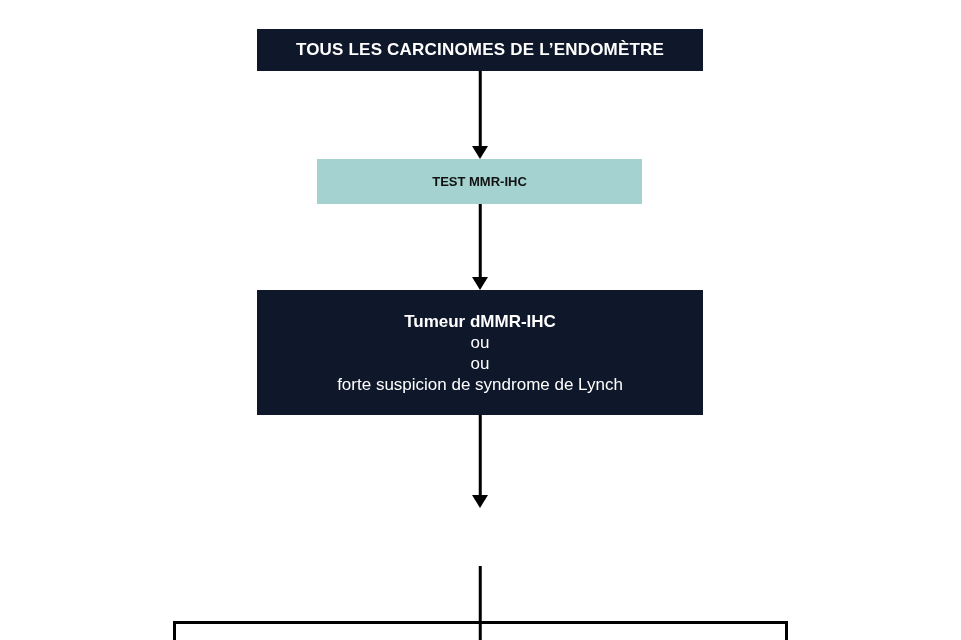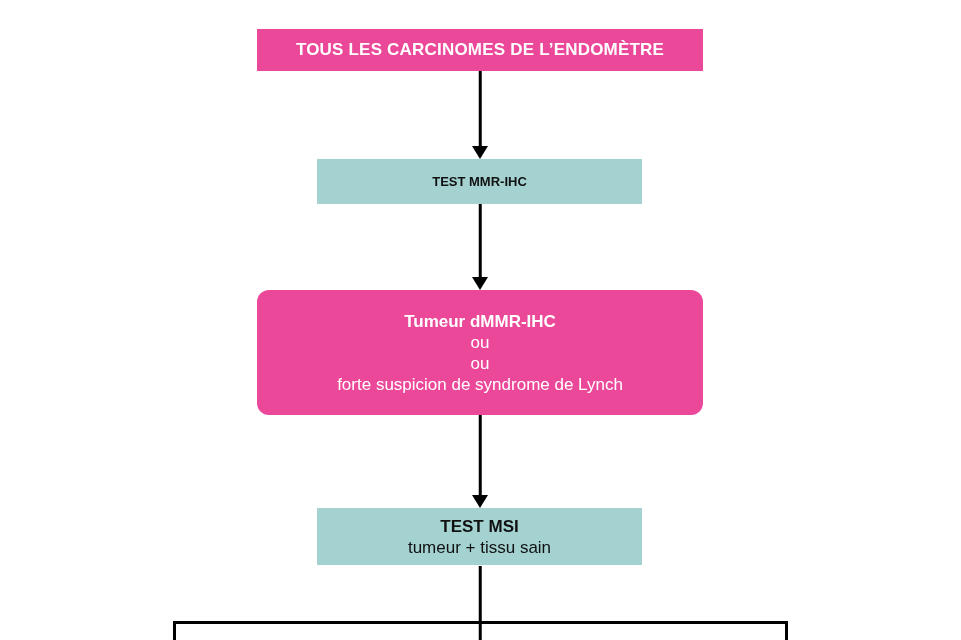--- a/index.html
+++ b/index.html
@@ -14,34 +14,34 @@
   }
   .node {
     position: absolute;
     display: flex;
     flex-direction: column;
     align-items: center;
     justify-content: center;
     text-align: center;
     box-sizing: border-box;
   }
-  .node-purple { background: #ec4899; color: #ffffff; }
+  .node-purple { background: #0f172a; color: #ffffff; }
   .node-teal   { background: #a3d2d0; color: #111111; }
 
   .node-root {
     left: 257px; top: 29px; width: 446px; height: 42px;
     font-size: 17px; font-weight: bold; letter-spacing: 0.2px;
   }
   .node-mmr {
     left: 317px; top: 159px; width: 325px; height: 45px;
     font-size: 13px; font-weight: bold;
   }
   .node-dmmr {
     left: 257px; top: 290px; width: 446px; height: 125px;
-    font-size: 17px; line-height: 21px; border-radius: 12px;
+    font-size: 17px; line-height: 21px;
   }
   .node-dmmr .bold-line { font-weight: bold; }
   .node-dmmr .line { display: block; }
   .node-msi {
     left: 317px; top: 508px; width: 325px; height: 57px;
     font-size: 17px; line-height: 21px;
   }
   .node-msi .title { font-weight: bold; display: block; }
   .node-msi .subtitle { display: block; }
 
@@ -101,22 +101,18 @@
   <div class="node node-purple node-dmmr">
     <span class="line bold-line">Tumeur dMMR-IHC</span>
     <span class="line">ou</span>
     <span class="line">ou</span>
     <span class="line">forte suspicion de syndrome de Lynch</span>
   </div>
 
   <div class="vline vline-3"></div>
   <div class="arrowhead arrowhead-3"></div>
 
-  <div class="node node-teal node-msi">
-    <span class="title">TEST MSI</span>
-    <span class="subtitle">tumeur + tissu sain</span>
-  </div>
 
   <div class="vline vline-4"></div>
 
   <div class="results-outline"></div>
 
 </div>
 
 </body></html>

